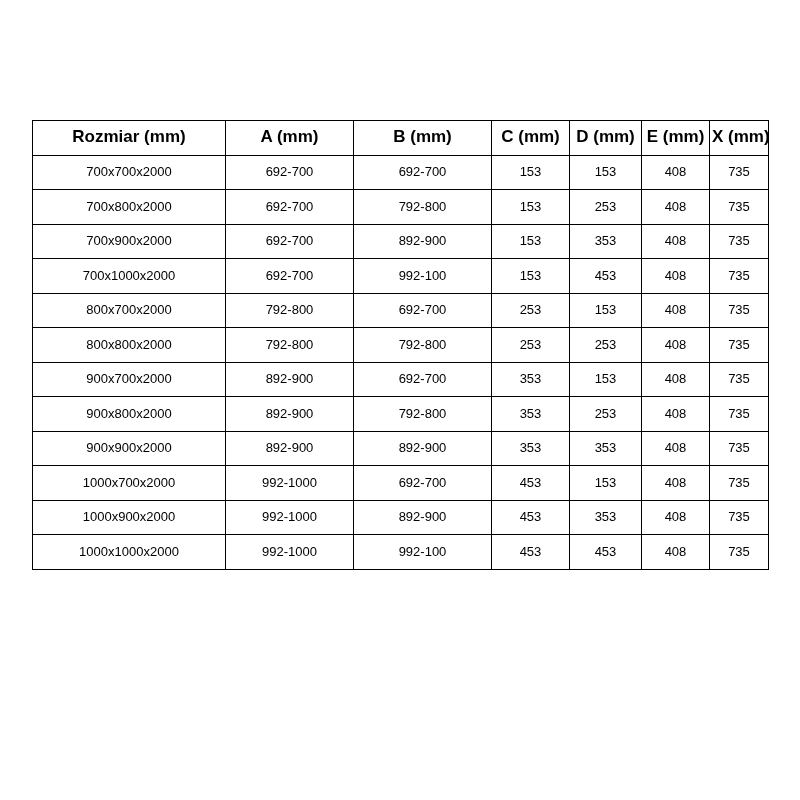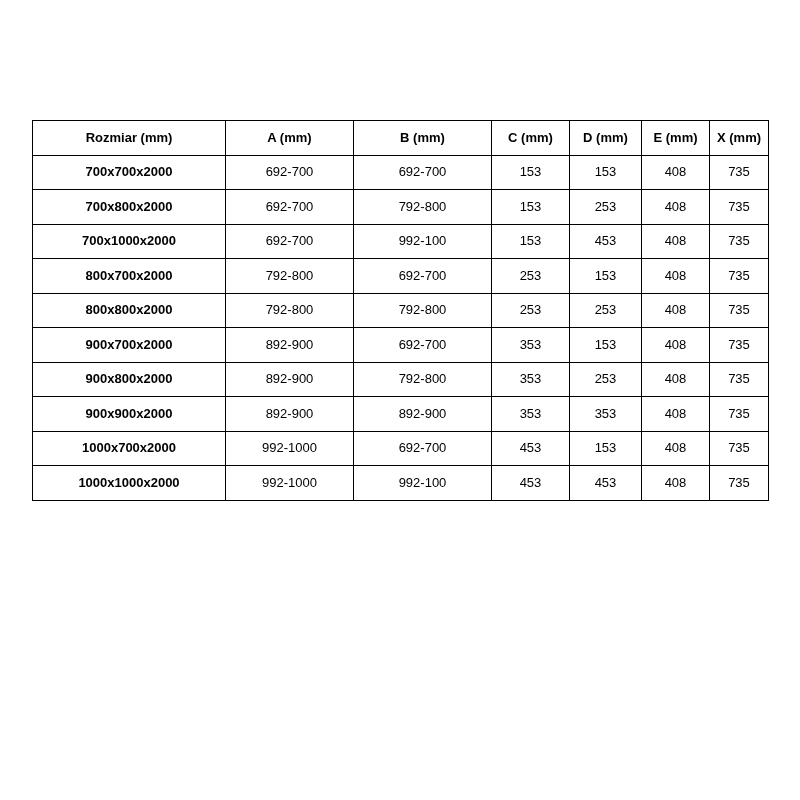--- a/index.html
+++ b/index.html
@@ -37,24 +37,24 @@
     vertical-align: middle;
     font-size: 13px;
     height: 33.5px;
     padding: 0 2px;
     line-height: 1.1;
     white-space: nowrap;
     overflow: hidden;
   }
   table.size-table th {
     font-weight: bold;
-    font-size: 13px;
+    font-size: 17px;
   }
   table.size-table td.rowhead {
-    font-weight: bold;
+    font-weight: normal;
   }
   
   col.c0 { width: 193px; }
   col.c1 { width: 128px; }
   col.c2 { width: 138px; }
   col.c3 { width: 78px; }
   col.c4 { width: 72px; }
   col.c5 { width: 68px; }
   col.c6 { width: 59px; }
 </style>
@@ -97,20 +97,29 @@
         <tr>
           <td class="rowhead">700x800x2000</td>
           <td>692-700</td>
           <td>792-800</td>
           <td>153</td>
           <td>253</td>
           <td>408</td>
           <td>735</td>
         </tr>
         <tr>
+          <td class="rowhead">700x900x2000</td>
+          <td>692-700</td>
+          <td>892-900</td>
+          <td>153</td>
+          <td>353</td>
+          <td>408</td>
+          <td>735</td>
+        </tr>
+        <tr>
           <td class="rowhead">700x1000x2000</td>
           <td>692-700</td>
           <td>992-100</td>
           <td>153</td>
           <td>453</td>
           <td>408</td>
           <td>735</td>
         </tr>
         <tr>
           <td class="rowhead">800x700x2000</td>
@@ -156,20 +165,29 @@
           <td>353</td>
           <td>408</td>
           <td>735</td>
         </tr>
         <tr>
           <td class="rowhead">1000x700x2000</td>
           <td>992-1000</td>
           <td>692-700</td>
           <td>453</td>
           <td>153</td>
+          <td>408</td>
+          <td>735</td>
+        </tr>
+        <tr>
+          <td class="rowhead">1000x900x2000</td>
+          <td>992-1000</td>
+          <td>892-900</td>
+          <td>453</td>
+          <td>353</td>
           <td>408</td>
           <td>735</td>
         </tr>
         <tr>
           <td class="rowhead">1000x1000x2000</td>
           <td>992-1000</td>
           <td>992-100</td>
           <td>453</td>
           <td>453</td>
           <td>408</td>

